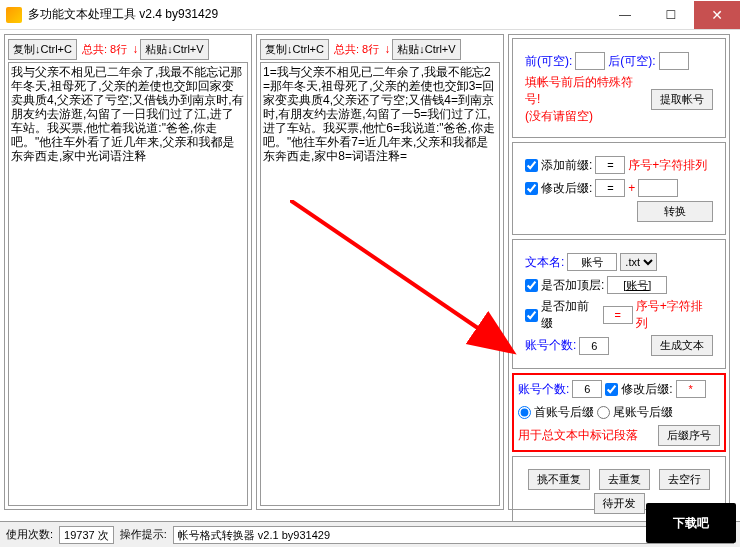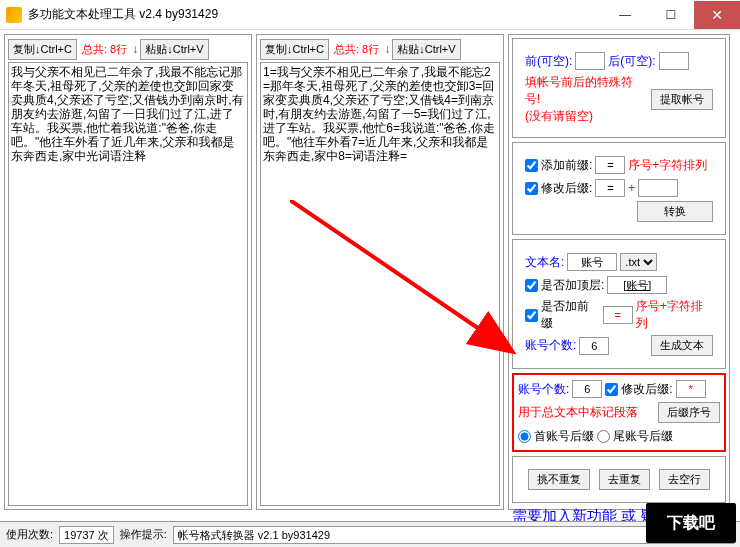--- a/index.html
+++ b/index.html
@@ -41,21 +41,21 @@
 .radio { width: 13px; height: 13px; }
 
 .highlight-box { border: 2px solid #f00; padding: 4px; }
 
 .note-red { color: #f00; font-size: 11px; }
 .note-blue { color: #00f; font-size: 15px; text-decoration: underline; }
 
 .statusbar { position: absolute; bottom: 0; left: 0; right: 0; height: 26px; border-top: 1px solid #999; display: flex; align-items: center; padding: 0 6px; gap: 6px; background: #f0f0f0; font-size: 11px; }
 .stat-inp { border: 1px solid #999; background: #fff; padding: 1px 4px; height: 18px; }
 
-.dl-badge { position: absolute; right: 4px; bottom: 4px; width: 90px; height: 40px; background: #000; color: #fff; display: flex; align-items: center; justify-content: center; font-size: 16px; font-weight: bold; border-radius: 2px; }
+.dl-badge { position: absolute; right: 4px; bottom: 4px; width: 90px; height: 40px; background: #000; color: #fff; display: flex; align-items: center; justify-content: center; font-size: 12px; font-weight: bold; border-radius: 2px; }
 
 .red-arrow { position: absolute; pointer-events: none; }
 </style>
 </head>
 <body>
 
 <div class="titlebar">
   <div class="icon"></div>
   <div class="title">多功能文本处理工具 v2.4 by931429</div>
   <div class="btns">
@@ -151,37 +151,40 @@
 
     <div class="highlight-box">
       <div class="row">
         <span class="lbl-blue">账号个数:</span>
         <input class="inp w30" value="6" style="">
         <input type="checkbox" class="chk" checked="" style="">
         <span>修改后缀:</span>
         <input class="inp w30" style="color: rgb(255, 0, 0);" value="*">
       </div>
       <div class="row">
-        <span class="lbl-red">用于总文本中标记段落</span>
-        <div style="flex:1"></div>
-        <button class="btn2">后缀序号</button>
-      </div>
-      <div class="row">
         <input type="radio" class="radio" checked="" style="">
         <span>首账号后缀</span>
         <input type="radio" class="radio" style="">
         <span>尾账号后缀</span>
       </div>
+      <div class="row">
+        <span class="lbl-red">用于总文本中标记段落</span>
+        <div style="flex:1"></div>
+        <button class="btn2">后缀序号</button>
+      </div>
     </div>
 
     <div class="section">
       <div class="row" style="justify-content:space-around">
         <button class="btn2">挑不重复</button>
         <button class="btn2">去重复</button>
         <button class="btn2">去空行</button>
+      </div>
+      <div class="row" style="justify-content:center">
+        <button class="btn2">待开发</button>
       </div>
     </div>
 
     <div>
       <div class="note-blue">需要加入新功能 或 疑问 可留言!</div>
       <div class="note-red">鼠标移动按钮处</div>
     </div>
 
   </div>
 </div>

